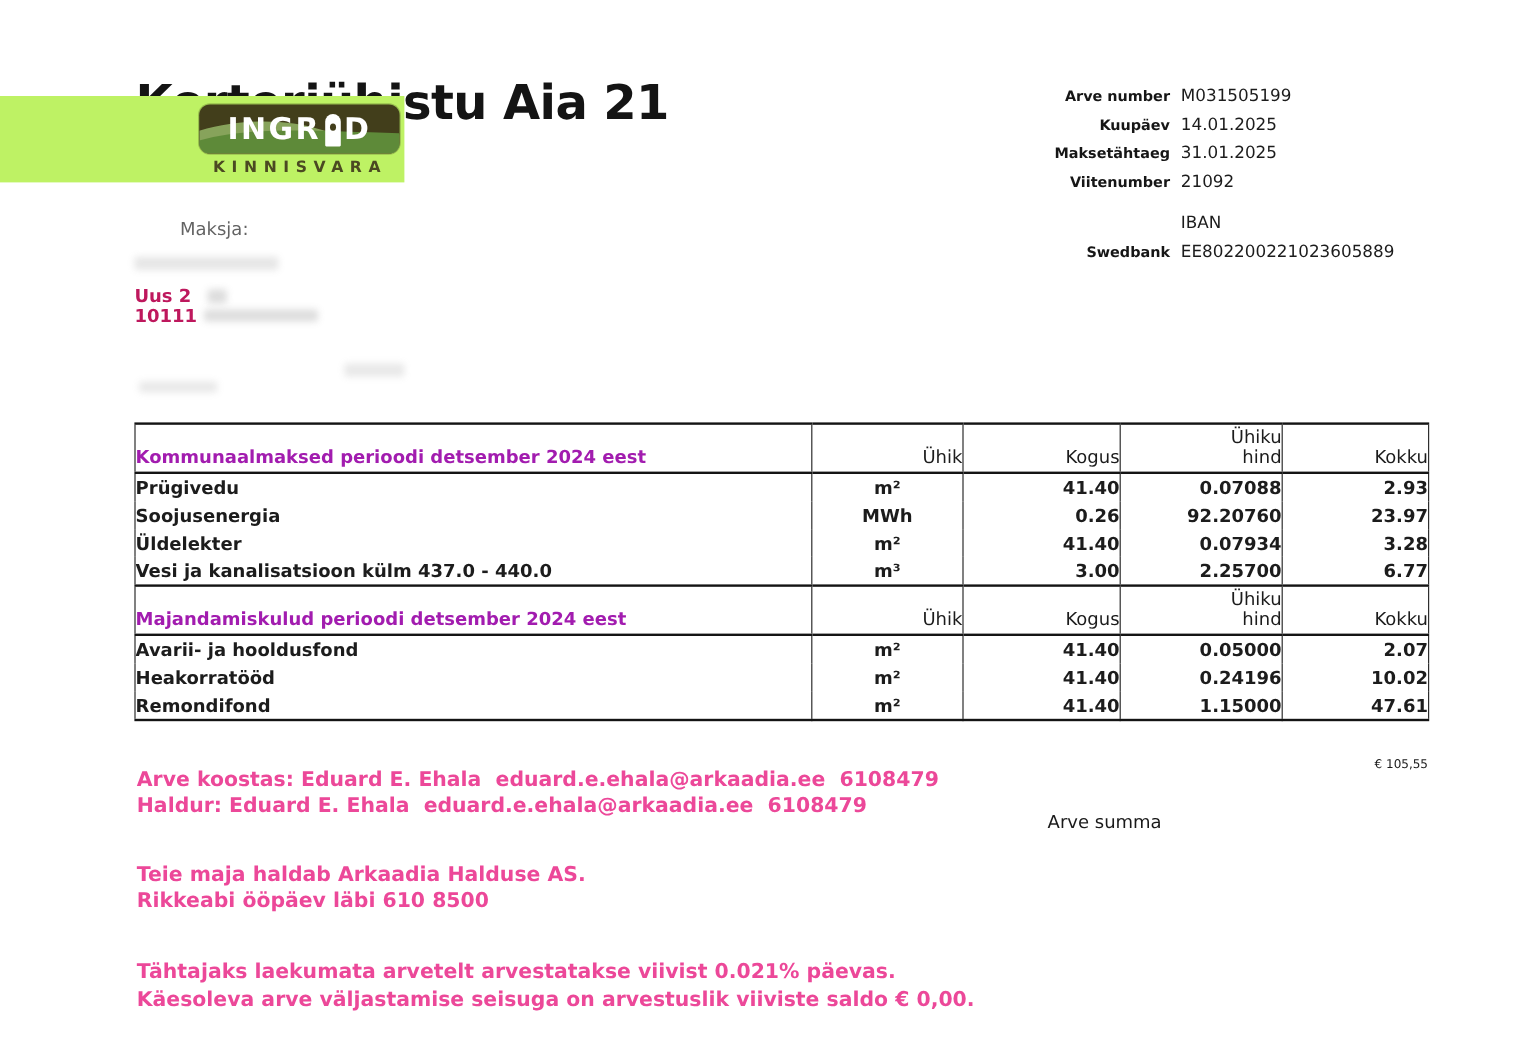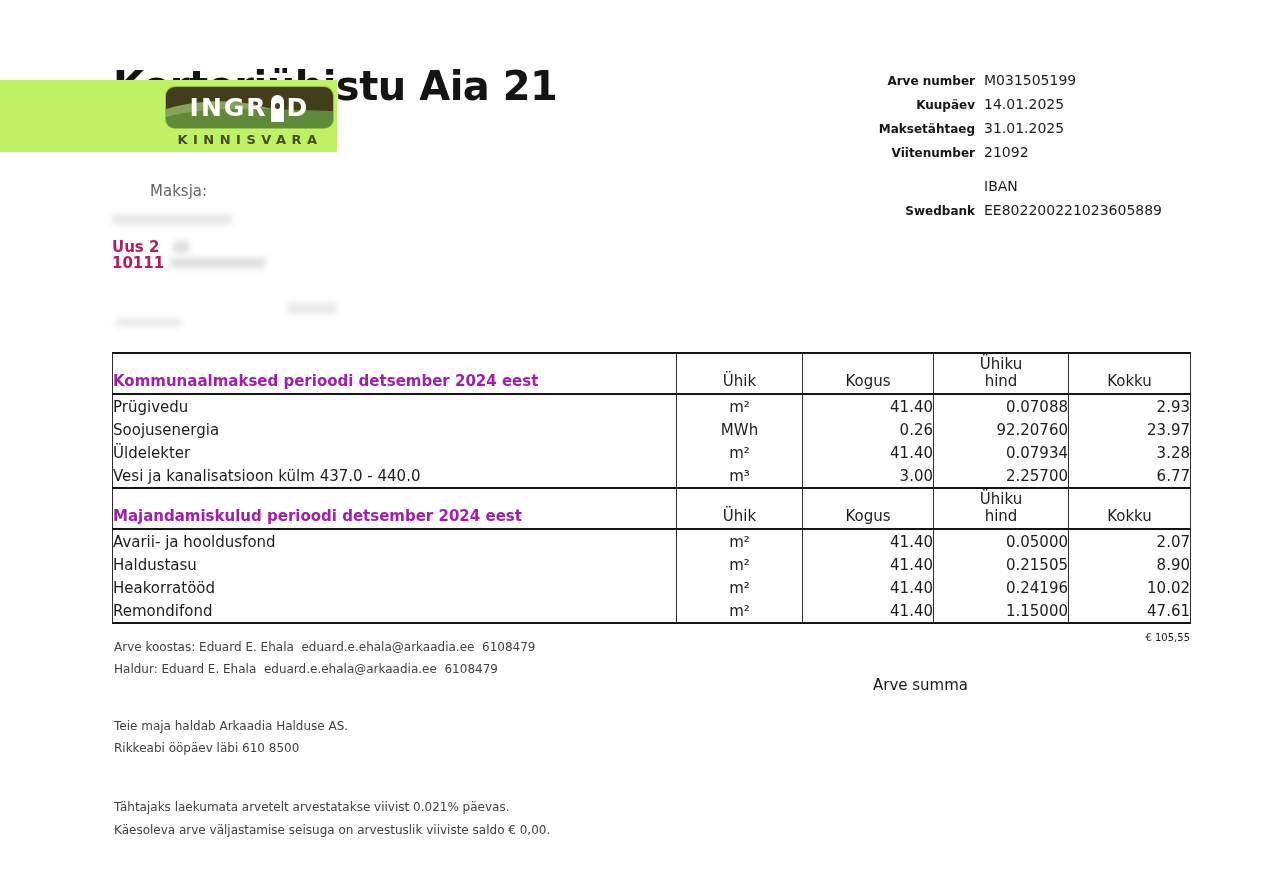--- a/index.html
+++ b/index.html
@@ -64,30 +64,30 @@
   }
   table.invoice td{
     border-left:1px solid #2e2e2e;border-right:1px solid #2e2e2e;
     font-size:15px;padding:0;overflow:hidden;white-space:nowrap;color:#1c1c1c;
   }
   tr.sech td{
     border-top:2px solid #141414;border-bottom:2px solid #141414;
     height:36px;vertical-align:bottom;padding-bottom:3px;
   }
   tr.sech td.desc{font-weight:bold;color:#a21caf;}
-  tr.sech td.colh{text-align:center;line-height:17px;margin-top:16px;}
-  tr.datar td{height:23px;vertical-align:middle;}
+  tr.sech td.colh{text-align:right;line-height:17px;margin-top:16px;}
+  tr.datar td{height:23px;vertical-align:middle;font-weight:bold;}
   td.desc{text-align:left;padding-left:5px;}
   td.unit{text-align:center;}
   td.num{text-align:right;padding-right:7px;}
 
   
   .summary-label{position:absolute;left:873px;top:632px;font-size:15px;margin-top:44px;}
   .summary-amount{position:absolute;left:1040px;top:632px;width:150px;text-align:right;font-size:10px;}
-  .fline{position:absolute;left:114px;font-size:12px;white-space:pre;color:#404040;}
+  .fline{position:absolute;left:114px;font-size:17px;white-space:pre;color:#ec4899;font-weight:bold;}
   .f1{top:640px;}
   .f2{top:662px;}
   .f3{top:719px;}
   .f4{top:741px;}
   .f5{top:800px;text-align:right;}
   .f6{top:823px;}
 </style>
 </head>
 <body>
 
@@ -199,27 +199,20 @@
         <td class="colh">Kokku</td>
       </tr>
       <tr class="datar">
         <td class="desc">Avarii- ja hooldusfond</td>
         <td class="unit">m²</td>
         <td class="num">41.40</td>
         <td class="num">0.05000</td>
         <td class="num">2.07</td>
       </tr>
       <tr class="datar">
-        <td class="desc">Haldustasu</td>
-        <td class="unit">m²</td>
-        <td class="num">41.40</td>
-        <td class="num">0.21505</td>
-        <td class="num">8.90</td>
-      </tr>
-      <tr class="datar">
         <td class="desc">Heakorratööd</td>
         <td class="unit">m²</td>
         <td class="num">41.40</td>
         <td class="num">0.24196</td>
         <td class="num">10.02</td>
       </tr>
       <tr class="datar">
         <td class="desc">Remondifond</td>
         <td class="unit">m²</td>
         <td class="num">41.40</td>

